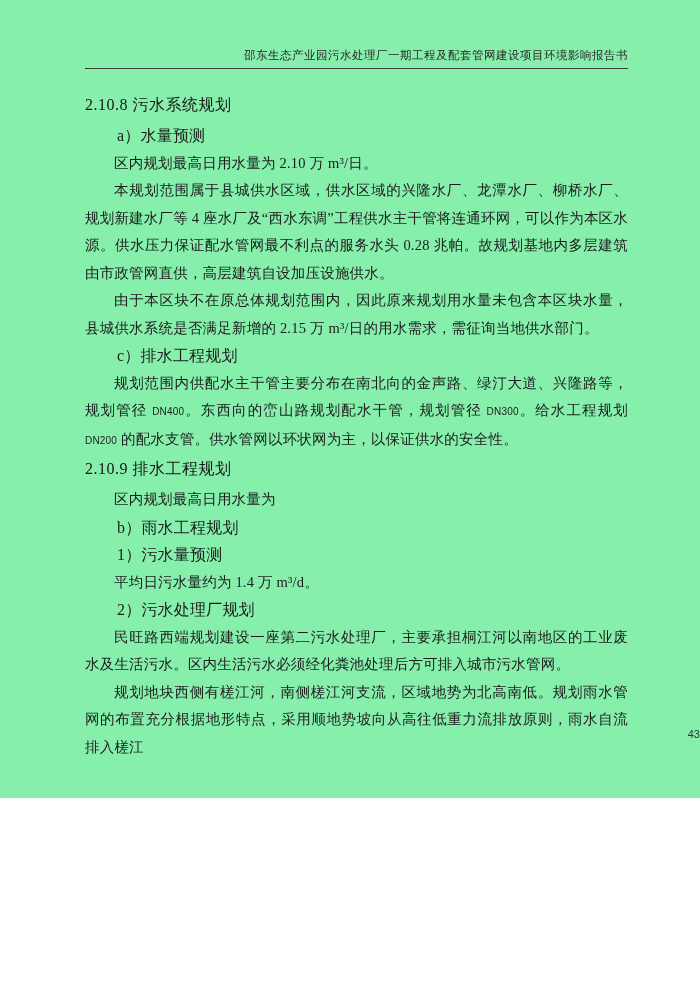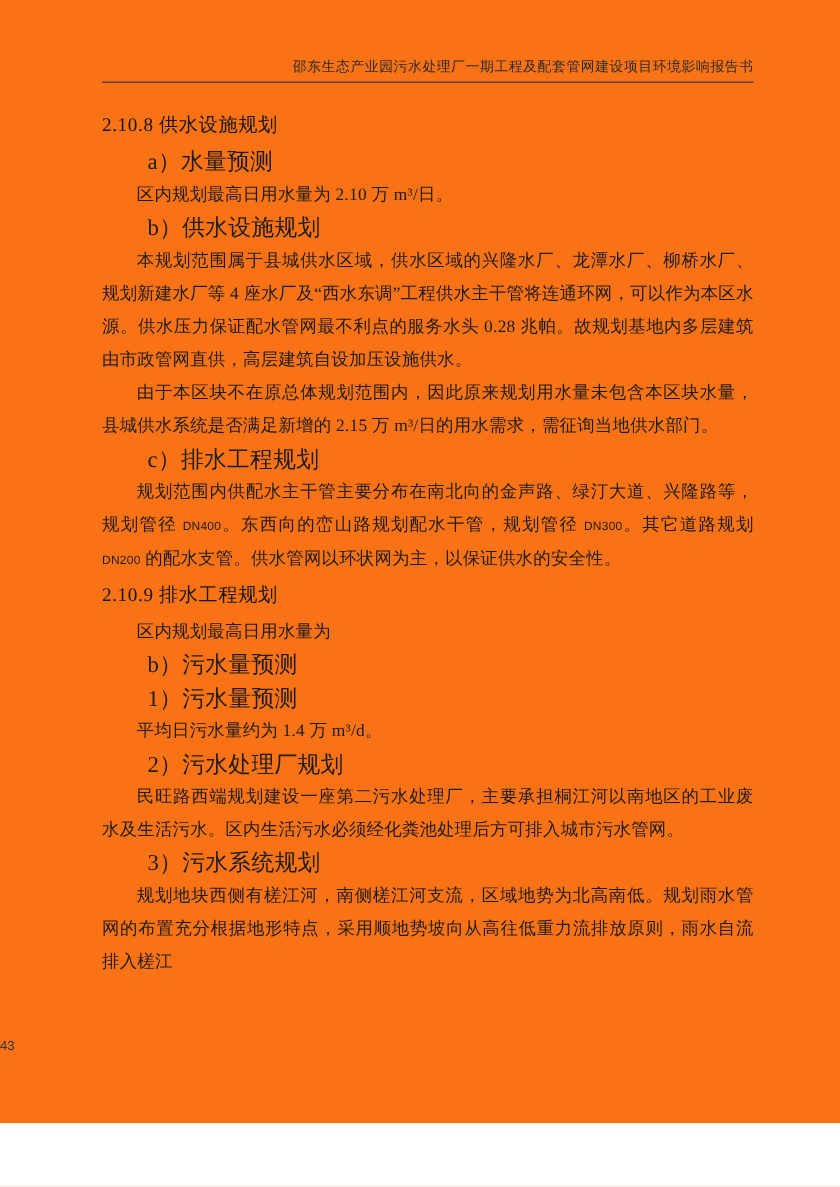--- a/index.html
+++ b/index.html
@@ -3,22 +3,22 @@
 <meta charset="utf-8">
 <style>
   html, body {
     margin: 0;
     padding: 0;
     background: #ffffff;
   }
   .page {
     position: relative;
     width: 700px;
-    height: 936px;
-    background: #f97316;
+    height: 798px;
+    background: #86efac;
     color: #1c1c1c;
     font-family: "Liberation Serif", "DejaVu Serif", serif;
     overflow: hidden;
   }
   .running-header {
     position: absolute;
     top: 48px;
     left: 85px;
     right: 72px;
     text-align: right;
@@ -45,77 +45,75 @@
   .para {
     font-size: 14.5px;
     line-height: 27.5px;
     margin: 0;
     text-align: justify;
     text-indent: 2em;
     letter-spacing: 0.2px;
     color: #1c1c1c;
   }
   .item-line {
-    font-size: 19px;
+    font-size: 16px;
     line-height: 27.5px;
     margin: 0;
     text-indent: 2em;
     letter-spacing: 0.2px;
     color: #1c1c1c;
   }
   .latin-sans {
     font-family: "Liberation Sans", "DejaVu Sans", sans-serif;
     font-size: 10px;
   }
   .page-number {
     position: absolute;
     bottom: 58px;
     left: 0;
     right: 0;
-    text-align: left;
+    text-align: right;
     font-size: 11px;
     color: #333333;
     font-family: "Liberation Sans", "DejaVu Sans", sans-serif;
   }
 </style>
 </head>
 <body>
 
 <div class="page">
 
   <div class="running-header">
     <span>邵东生态产业园污水处理厂一期工程及配套管网建设项目环境影响报告书</span>
   </div>
 
   <div class="content">
 
-    <h2 class="sec-heading">2.10.8 供水设施规划</h2>
+    <h2 class="sec-heading">2.10.8 污水系统规划</h2>
 
     <p class="item-line">a）水量预测</p>
     <p class="para">区内规划最高日用水量为 2.10 万 m³/日。</p>
 
-    <p class="item-line">b）供水设施规划</p>
     <p class="para">本规划范围属于县城供水区域，供水区域的兴隆水厂、龙潭水厂、柳桥水厂、规划新建水厂等 4 座水厂及“西水东调”工程供水主干管将连通环网，可以作为本区水源。供水压力保证配水管网最不利点的服务水头 0.28 兆帕。故规划基地内多层建筑由市政管网直供，高层建筑自设加压设施供水。</p>
     <p class="para">由于本区块不在原总体规划范围内，因此原来规划用水量未包含本区块水量，县城供水系统是否满足新增的 2.15 万 m³/日的用水需求，需征询当地供水部门。</p>
 
     <p class="item-line">c）排水工程规划</p>
-    <p class="para"><span>规划范围内供配水主干管主要分布在南北向的金声路、绿汀大道、兴隆路等，规划管径 </span><span class="latin-sans">DN400</span><span>。东西向的峦山路规划配水干管，规划管径 </span><span class="latin-sans">DN300</span><span>。其它道路规划 </span><span class="latin-sans">DN200</span><span> 的配水支管。供水管网以环状网为主，以保证供水的安全性。</span></p>
+    <p class="para"><span>规划范围内供配水主干管主要分布在南北向的金声路、绿汀大道、兴隆路等，规划管径 </span><span class="latin-sans">DN400</span><span>。东西向的峦山路规划配水干管，规划管径 </span><span class="latin-sans">DN300</span><span>。给水工程规划 </span><span class="latin-sans">DN200</span><span> 的配水支管。供水管网以环状网为主，以保证供水的安全性。</span></p>
 
     <h2 class="sec-heading">2.10.9 排水工程规划</h2>
 
     <p class="para">区内规划最高日用水量为</p>
 
-    <p class="item-line">b）污水量预测</p>
+    <p class="item-line">b）雨水工程规划</p>
     <p class="item-line">1）污水量预测</p>
     <p class="para">平均日污水量约为 1.4 万 m³/d。</p>
 
     <p class="item-line">2）污水处理厂规划</p>
     <p class="para">民旺路西端规划建设一座第二污水处理厂，主要承担桐江河以南地区的工业废水及生活污水。区内生活污水必须经化粪池处理后方可排入城市污水管网。</p>
 
-    <p class="item-line">3）污水系统规划</p>
 
     <p class="para">规划地块西侧有槎江河，南侧槎江河支流，区域地势为北高南低。规划雨水管网的布置充分根据地形特点，采用顺地势坡向从高往低重力流排放原则，雨水自流排入槎江</p>
 
   </div>
 
   <div class="page-number">43</div>
 
 </div>
 
 </body></html>

